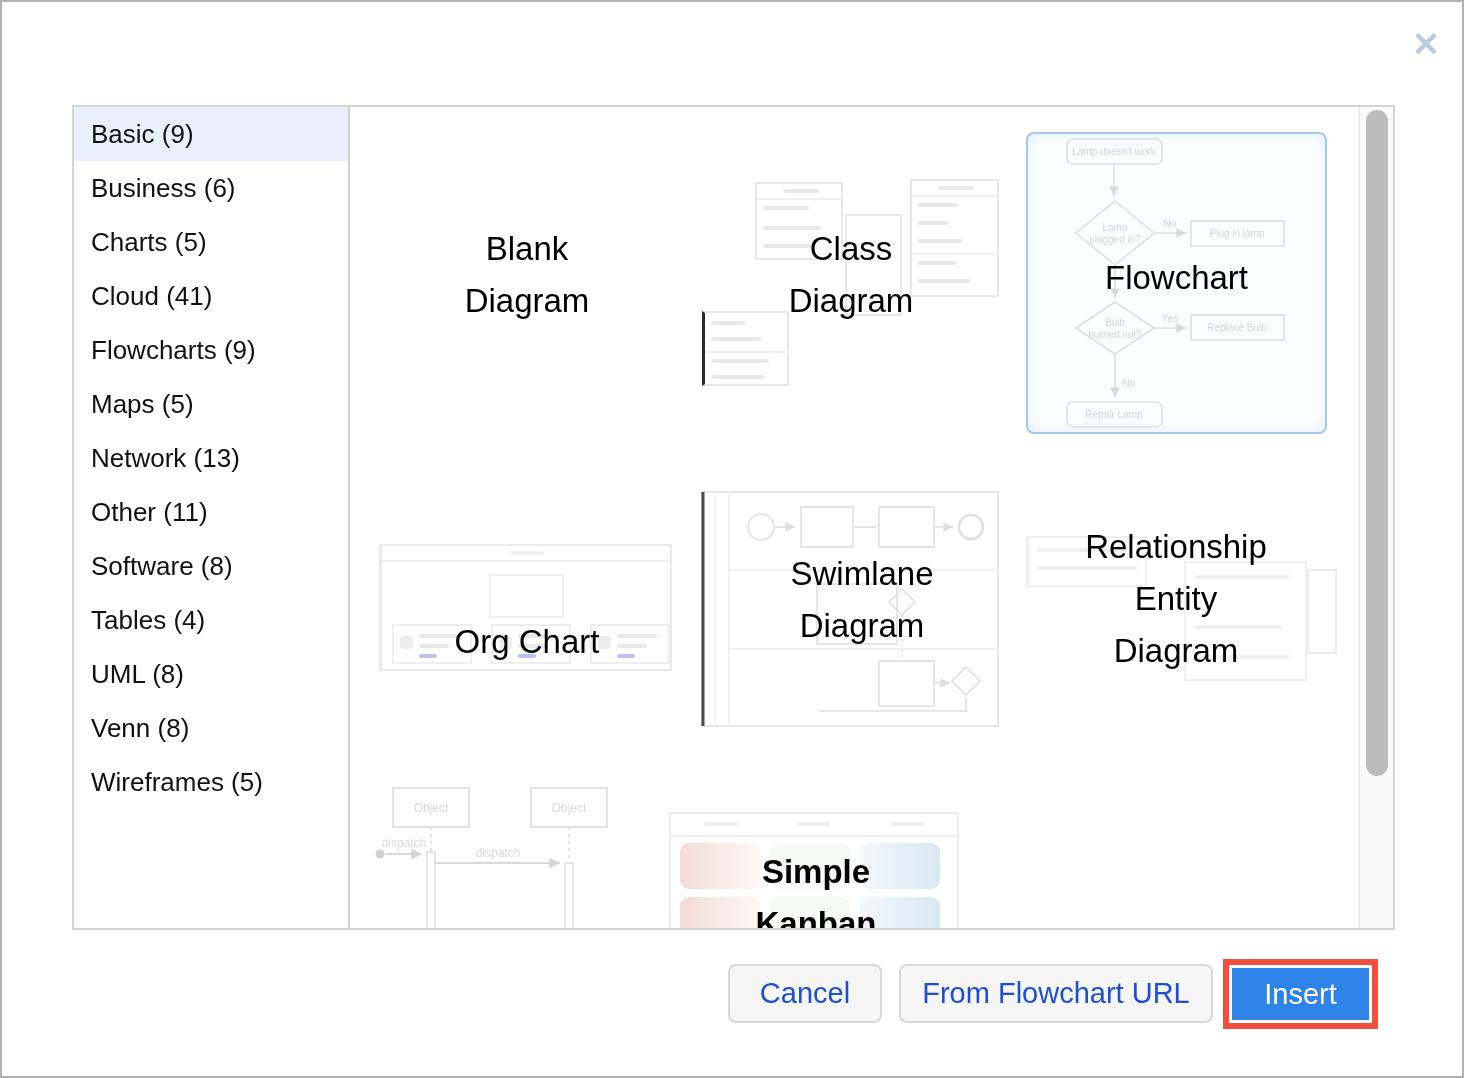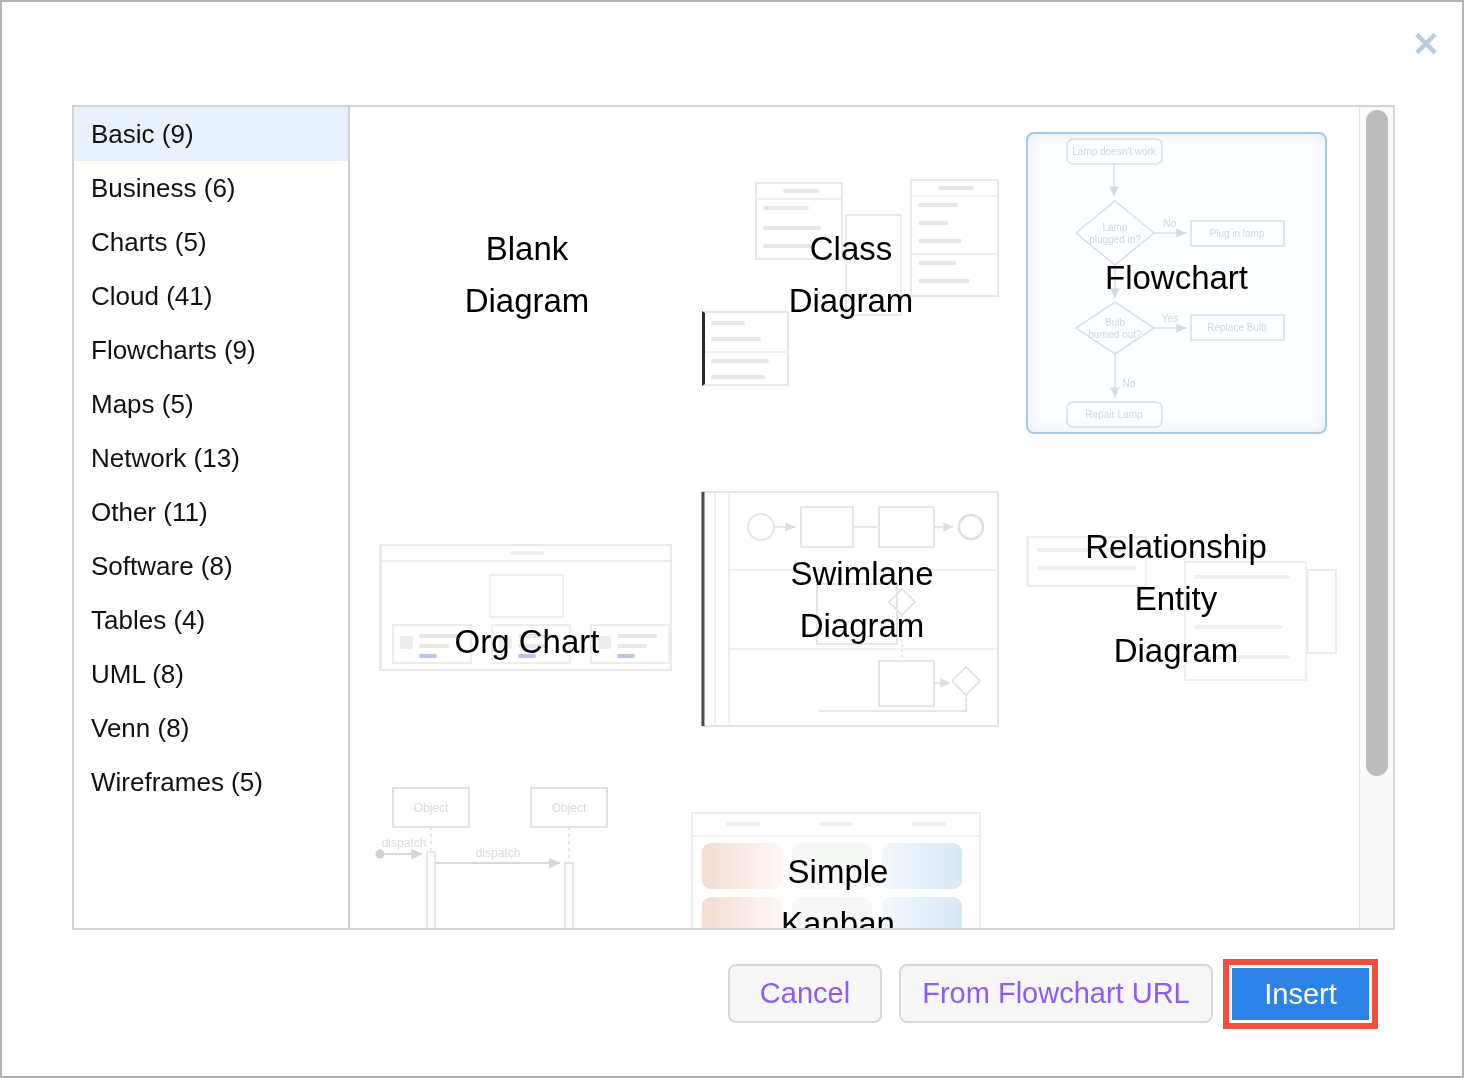--- a/index.html
+++ b/index.html
@@ -25,21 +25,21 @@
   .bluebar { position:absolute; background:#b9c3f2; height:4px; border-radius:2px; }
   .hline { position:absolute; background:#efefef; height:2px; }
 
   .fc-card { position:absolute; left:952px; top:25px; width:301px; height:302px; border:2px solid #a6c8ea; border-radius:8px; background:#fdfeff; box-shadow:inset 0 0 14px rgba(150,195,235,.30); cursor:pointer; }
 
   .kcard { position:absolute; width:80px; height:46px; border-radius:9px; }
   .k-pink  { background:linear-gradient(to right, #f3dcd4, #fdf8f6); }
   .k-green { background:#f6f9f5; }
   .k-blue  { background:linear-gradient(to left, #d8e8f3, #f3f8fc); }
 
-  .btn { position:absolute; height:59px; line-height:55px; text-align:center; font-size:29px; color:#8b5cf6; background:#f6f6f6; border:2px solid #d8d8d8; border-radius:8px; cursor:pointer; }
+  .btn { position:absolute; height:59px; line-height:55px; text-align:center; font-size:29px; color:#1d4ed8; background:#f6f6f6; border:2px solid #d8d8d8; border-radius:8px; cursor:pointer; }
   .insert-wrap { position:absolute; left:1221px; top:957px; border:6px solid #f2503c; padding:3px; background:#fff; }
   .insert-btn { width:137px; height:52px; line-height:52px; text-align:center; font-size:29px; color:#fff; background:#2e83e9; cursor:pointer; }
 
   svg text { font-family:"Liberation Sans", sans-serif; }
 </style>
 </head>
 <body>
 
 <div class="screen">
 
@@ -238,21 +238,21 @@
         <rect x="191" y="81" width="8" height="69" fill="#fff" stroke="#e0e0e0" stroke-width="1.6"></rect>
         <g fill="#dadada" font-size="12" text-anchor="middle">
           <text x="57" y="30">Object</text>
           <text x="195" y="30">Object</text>
           <text x="30" y="65">dispatch</text>
           <text x="124" y="75">dispatch</text>
         </g>
       </svg>
     </div>
 
-    <div style="position:absolute; left:614px; top:705px; width:300px; height:120px;">
+    <div style="position:absolute; left:592px; top:705px; width:300px; height:120px;font-weight:bold;">
       <div class="pbox" style="left:3px; top:0; width:290px; height:120px; border-color:#ececec;">
         <div class="bar" style="left:33px; top:8px; width:34px; background:#efefef;"></div>
         <div class="bar" style="left:126px; top:8px; width:34px; background:#efefef;"></div>
         <div class="bar" style="left:219px; top:8px; width:34px; background:#efefef;"></div>
         <div class="hline" style="left:0; top:21px; width:286px;"></div>
         <div class="kcard k-pink" style="left:9px;   top:29px;"></div>
         <div class="kcard k-green" style="left:99px;  top:29px;"></div>
         <div class="kcard k-blue" style="left:189px; top:29px;"></div>
         <div class="kcard k-pink" style="left:9px;   top:83px;"></div>
         <div class="kcard k-green" style="left:99px;  top:83px;"></div>

